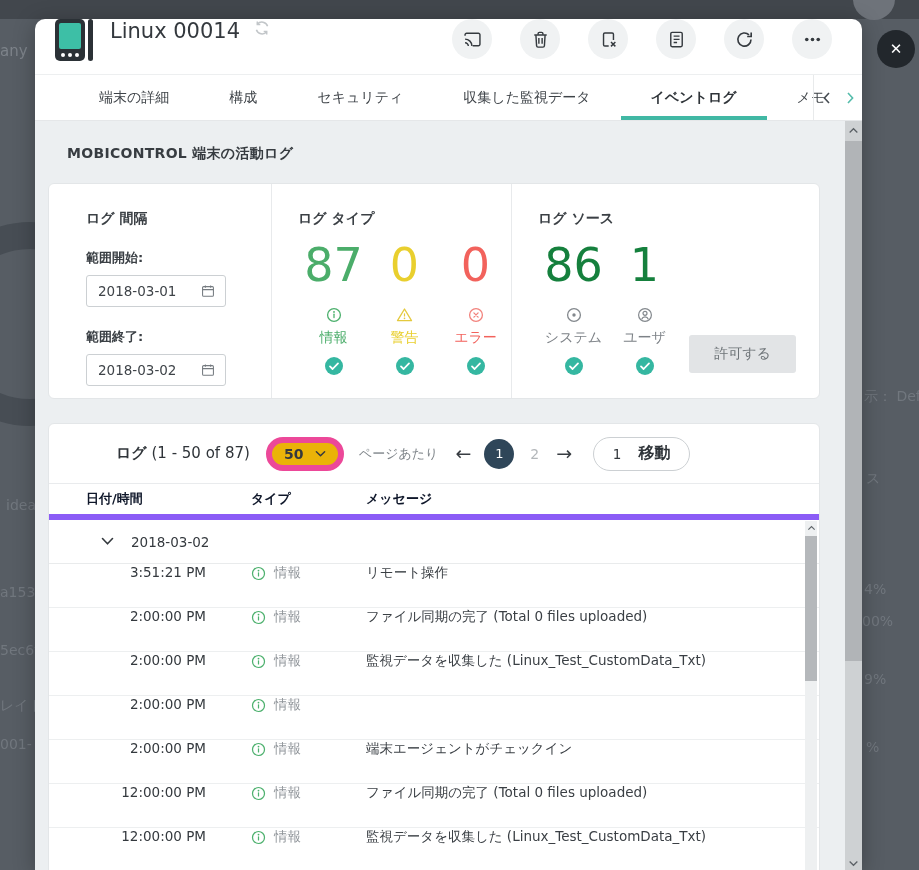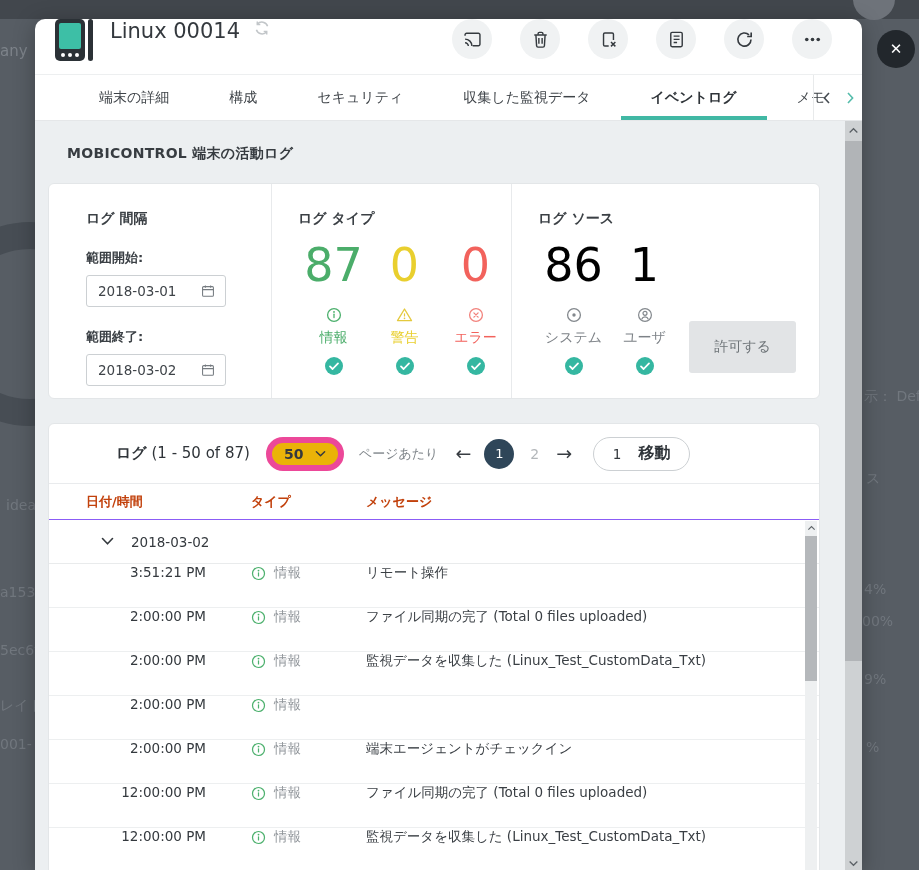--- a/index.html
+++ b/index.html
@@ -57,42 +57,42 @@
   .filter-card { margin-top:20px; height:216px; display:flex; }
   .fcol-title { font-size:14px; font-weight:bold; color:#3b4045; }
   .fcol1 { width:222px; padding:26px 0 0 37px; }
   .field-label { margin-top:21px; font-size:13px; font-weight:bold; color:#3b4045; }
   .date-input { margin-top:8px; width:140px; height:32px; border:1px solid #ccd0d3; border-radius:3px; background:#fff; display:flex; align-items:center; justify-content:space-between; padding:0 10px 0 11px; font-size:13.5px; color:#3e4348; cursor:text; }
   .fcol2 { width:240px; border-left:1px solid #e8eaec; padding:26px 0 0 26px; }
   .fcol3 { flex:1; border-left:1px solid #e8eaec; padding:26px 0 0 26px; position:relative; }
   .stats { display:flex; margin-top:8px; }
   .stat { width:71px; text-align:center; }
   .stat-num { font-size:46px; line-height:58px; }
-  .c-green { color:#4bad6a; } .c-yellow { color:#e9cf2e; } .c-red { color:#f2625c; } .c-gray { color:#000000; }
+  .c-green { color:#4bad6a; } .c-yellow { color:#e9cf2e; } .c-red { color:#f2625c; } .c-gray { color:#15803d; }
   .ic-green { color:#4cb06d; } .ic-yellow { color:#e4c93e; } .ic-red { color:#f2837d; } .ic-gray { color:#83888d; }
   .stat-icon { margin-top:13px; height:17px; display:flex; justify-content:center; }
   .stat-label { margin-top:5px; font-size:14px; }
   .l-gray { color:#7d8287; }
   .stat-check { margin-top:10px; display:flex; justify-content:center; cursor:pointer; }
   .check-badge { width:18px; height:18px; }
-  .apply-btn { position:absolute; right:23px; bottom:25px; width:107px; height:52px; background:#e2e4e6; border:none; border-radius:3px; color:#6e7478; font-size:14px; font-family:inherit; cursor:pointer; }
+  .apply-btn { position:absolute; right:23px; bottom:25px; width:107px; height:38px; background:#e2e4e6; border:none; border-radius:3px; color:#6e7478; font-size:14px; font-family:inherit; cursor:pointer; }
   
   .log-card { margin-top:24px; height:480px; position:relative; overflow:hidden; }
   .lt-toolbar { height:60px; display:flex; align-items:center; padding-left:37px; border-bottom:1px solid #e9ebed; }
   .lt-title { font-size:15px; color:#2f3439; }
   .lt-title b { font-weight:bold;margin-left:30px; }
   .pagesize { margin-left:16px; width:78px; height:34px; border:6px solid #ec4899; border-radius:17px; background:#eab308; display:flex; align-items:center; justify-content:center; gap:11px; font-weight:bold; font-size:14px; color:#34393e; cursor:pointer; font-family:inherit; }
   .perpage { margin-left:15px; font-size:13px; color:#7e8489; }
   .pg-arrow { margin-left:17px; background:none; border:none; font-size:19px; color:#383d42; cursor:pointer; font-family:inherit; line-height:1; }
   .pcur { margin-left:13px; width:30px; height:30px; border-radius:50%; background:#2f4659; color:#fff; border:none; font-size:13px; cursor:pointer; font-family:inherit; }
   .pnext { margin-left:16px; background:none; border:none; font-size:14px; color:#b3b7ba; cursor:pointer; font-family:inherit; }
   .gobox { margin-left:21px; width:97px; height:34px; border:1px solid #ccd0d3; border-radius:17px; display:flex; align-items:center; justify-content:center; gap:17px; font-size:13.5px; }
   .goval { color:#34393e; cursor:text; }
   .gobtn { background:none; border:none; font-weight:bold; font-size:16px; color:#2f3439; cursor:pointer; font-family:inherit; }
-  .lt-header { display:flex; height:36px; align-items:center; padding-left:37px; font-size:13px; font-weight:bold; color:#c2410c; border-bottom:1px solid #8b5cf6; }
+  .lt-header { display:flex; height:36px; align-items:center; padding-left:37px; font-size:13px; font-weight:bold; color:#0f172a; border-bottom:6px solid #8b5cf6; }
   .col-date { width:165px; } .col-type { width:115px; }
   .group-row { height:44px; display:flex; align-items:center; padding-left:52px; gap:17px; border-bottom:1px solid #e9ebec; font-size:13.5px; color:#34393e; }
   .group-chevron { display:flex; background:none; border:none; cursor:pointer; color:#34393e; }
   .log-row { height:44px; display:flex; align-items:flex-start; border-bottom:1px solid #edeff0; font-size:13.5px; }
   .cell-time { width:120px; margin-left:37px; text-align:right; color:#34393e; }
   .cell-type { width:115px; margin-left:45px; display:flex; align-items:center; gap:8px; color:#90959a; }
   .cell-type .ic { display:flex; color:#4cb06d; }
   .cell-msg { flex:1; color:#3a3f44; }
   
   .outer-sb { position:absolute; right:0; top:102px; bottom:0; width:17px; background:#ced1d3; }

